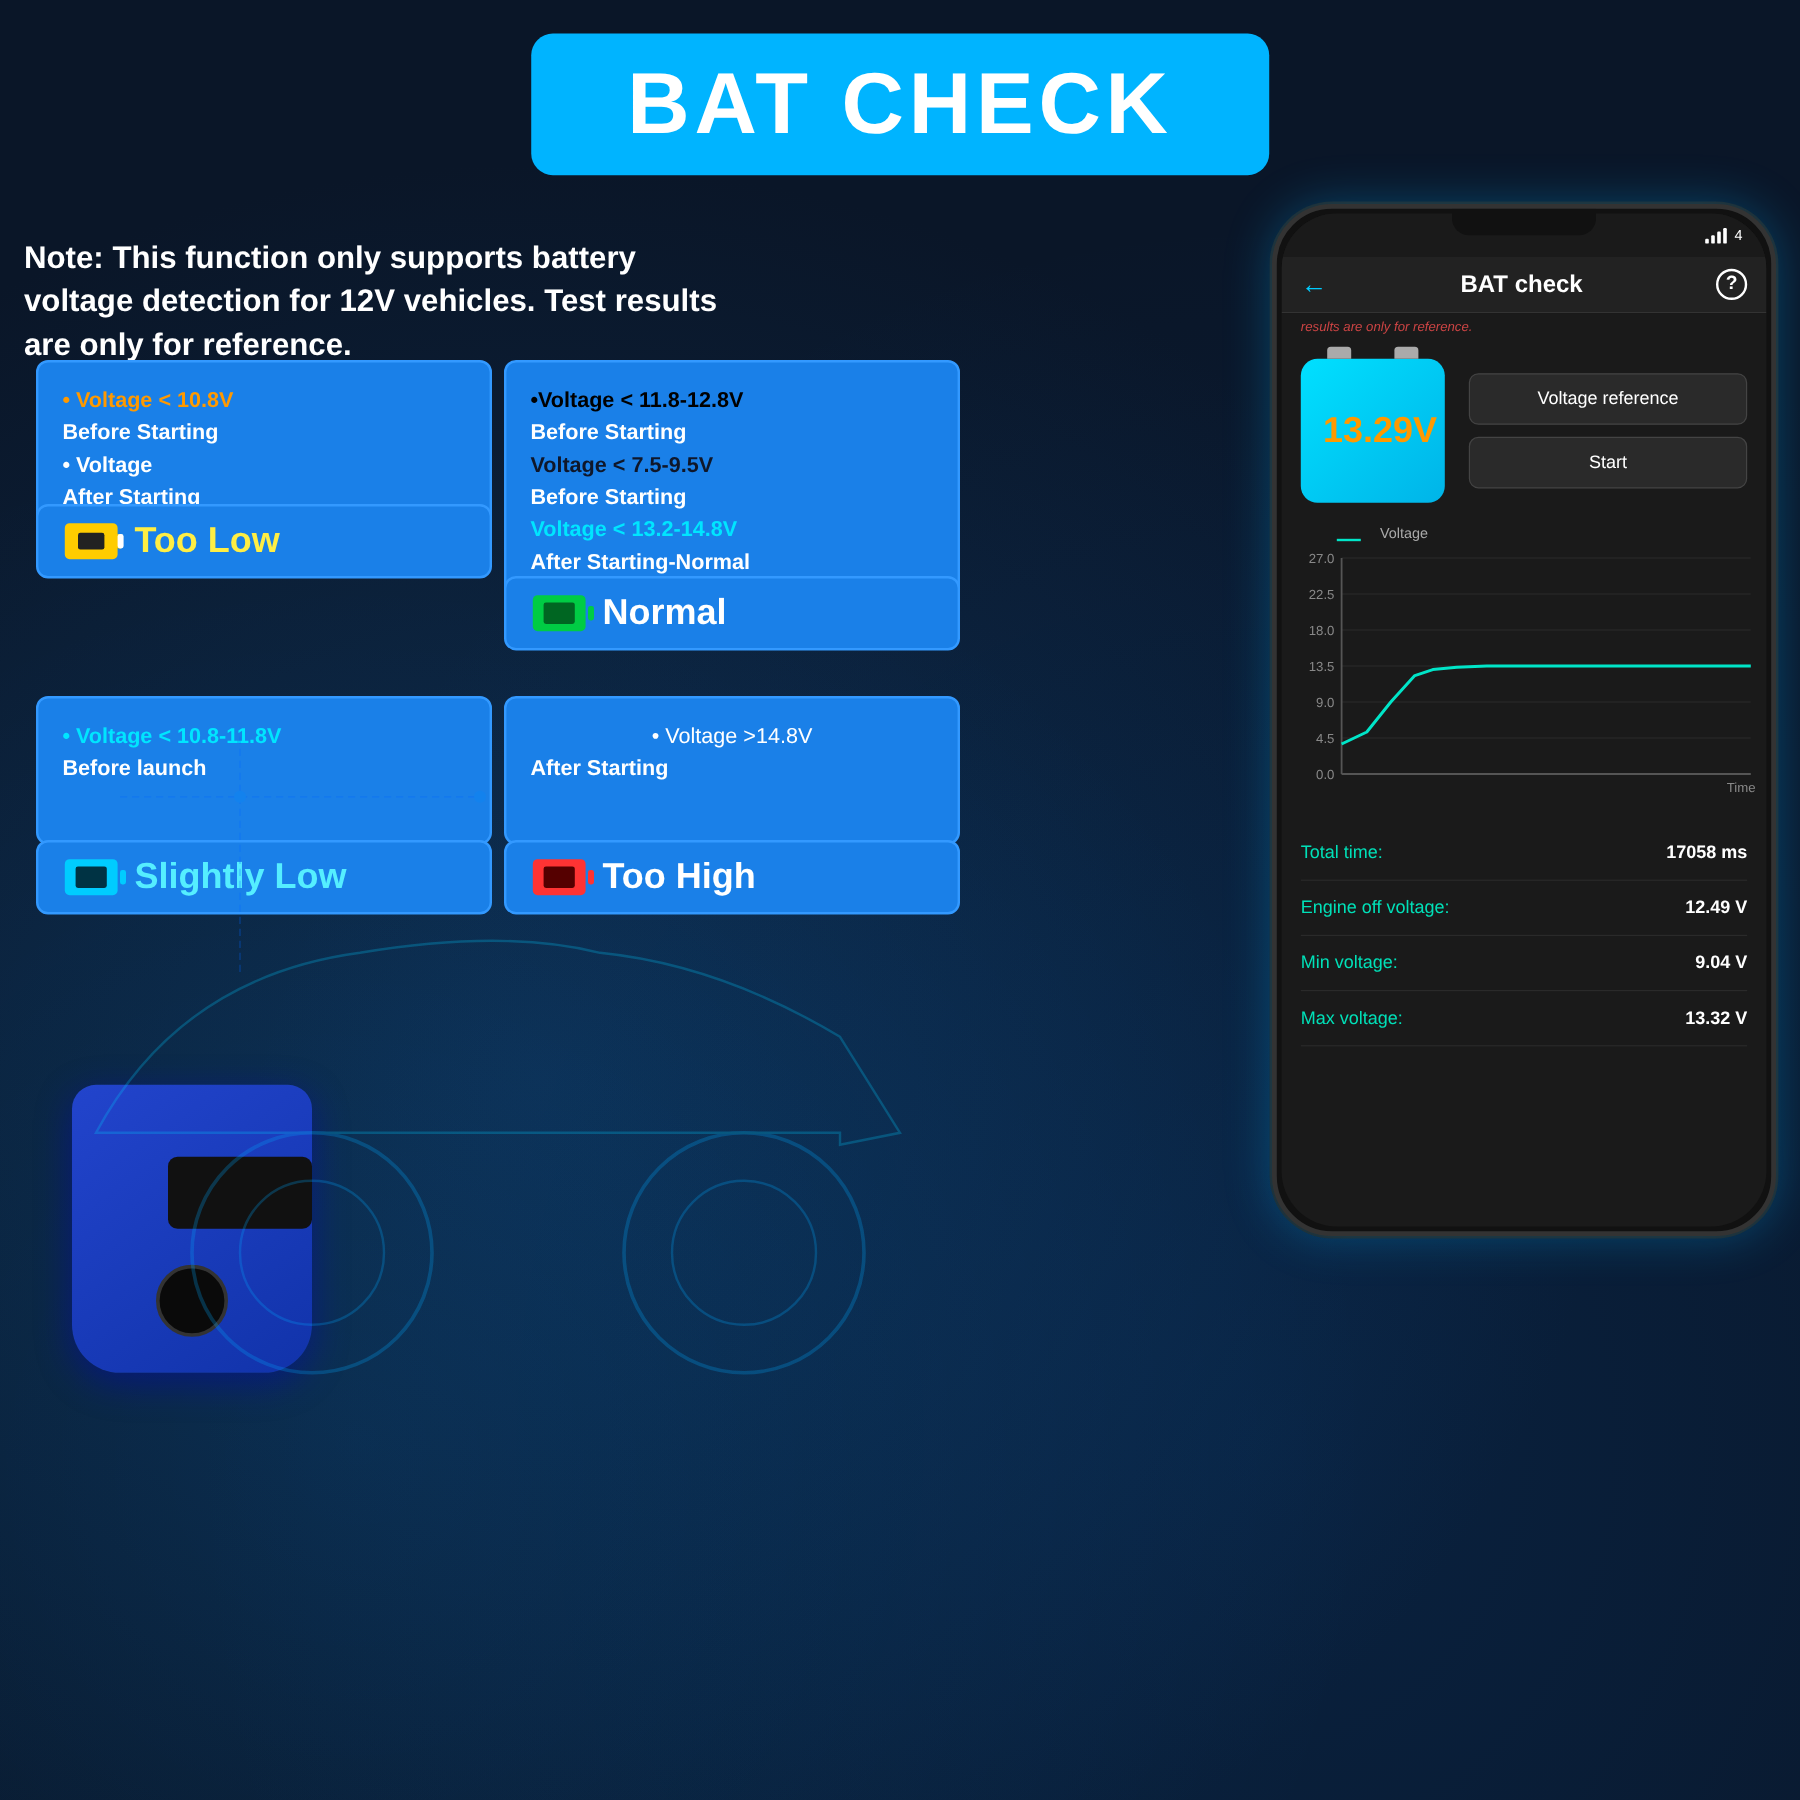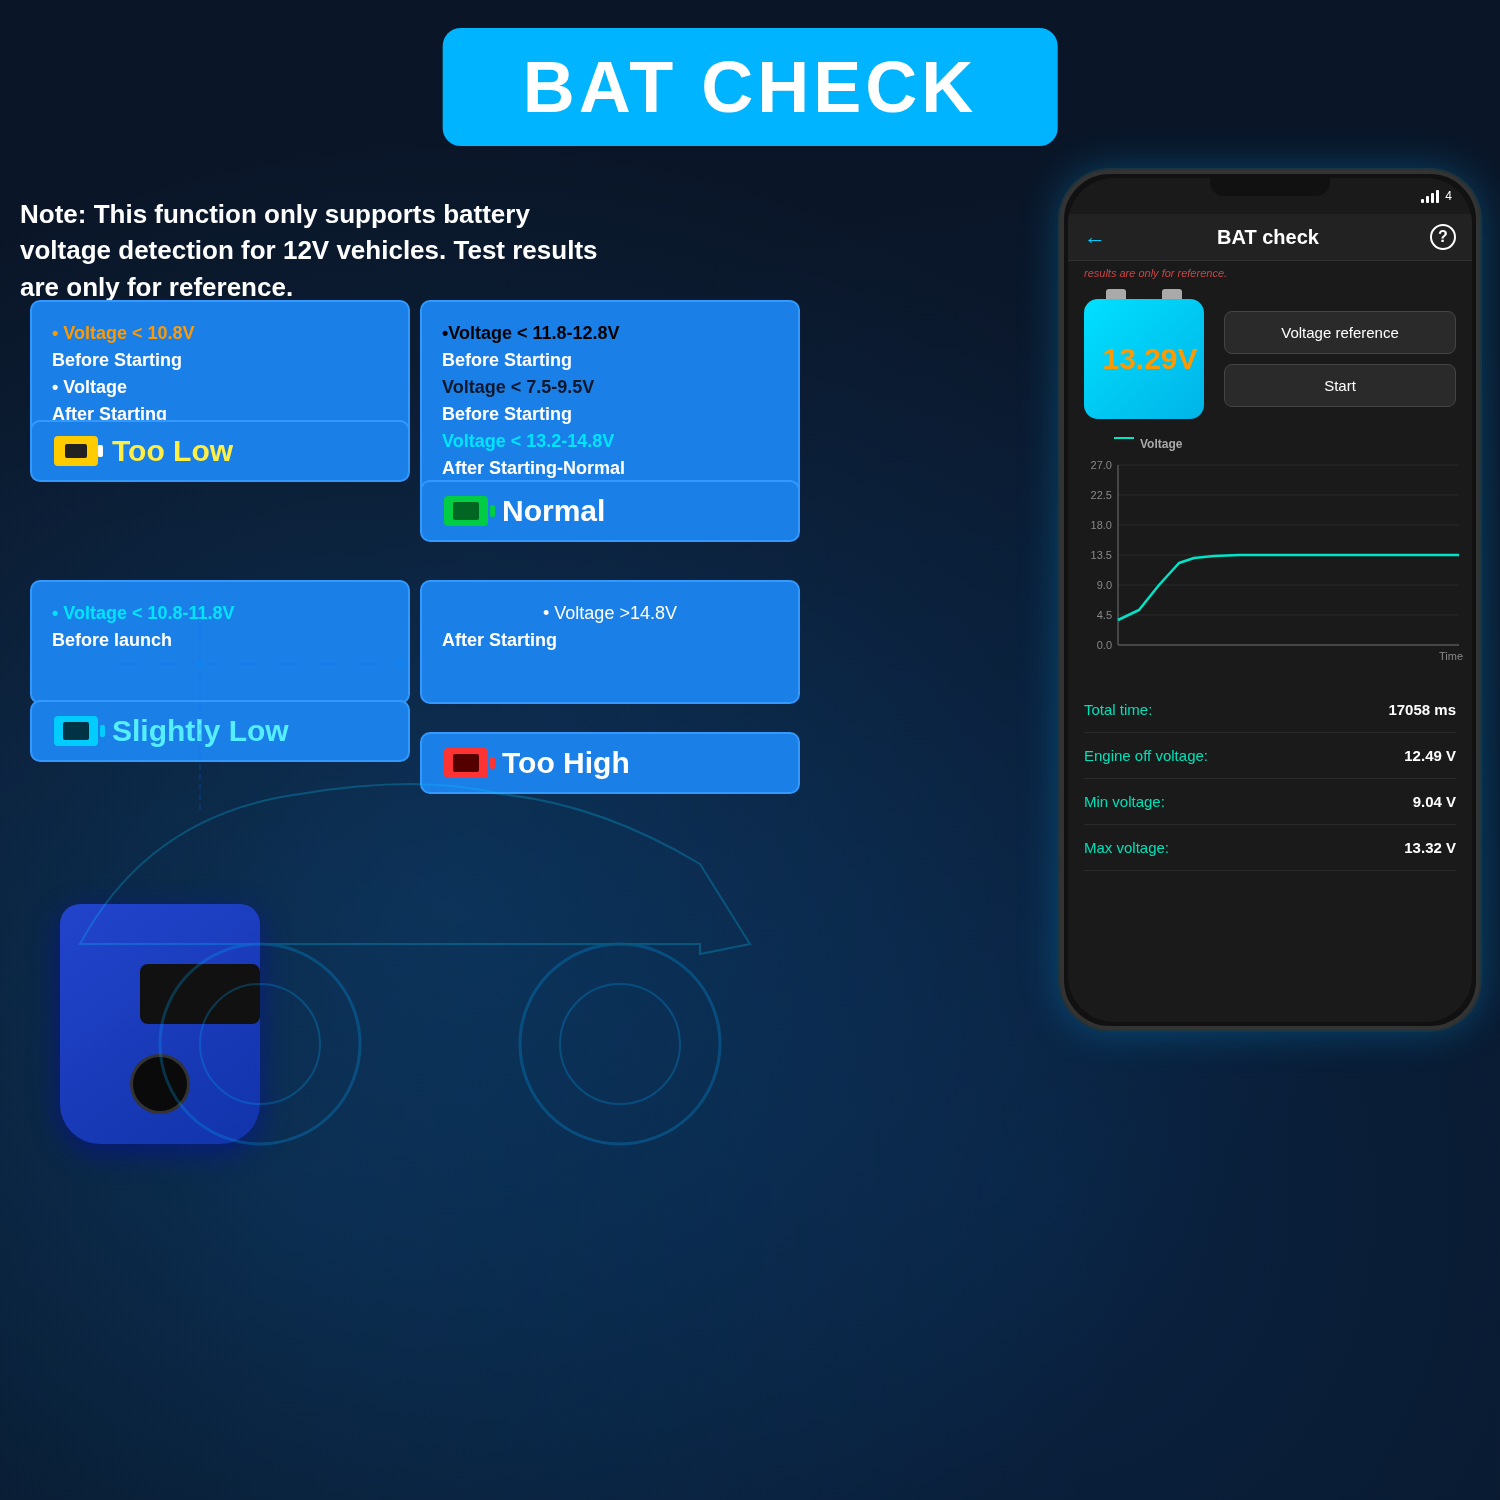--- a/index.html
+++ b/index.html
@@ -310,25 +310,24 @@
     }
 
     
     .chart-area {
       padding: 0 16px;
       margin-top: 4px;
     }
 
     .chart-legend {
       display: flex;
-      align-items: flex-start;
-      gap: 6px;
+      align-items: flex-end;
+      gap: 16px;
       margin-bottom: 4px;
       margin-left: 30px;
-      font-weight: bold;
     }
 
     .chart-legend-line {
       width: 20px;
       height: 2px;
       background: #00e5c8;
     }
 
     .chart-legend-label {
       font-size: 12px;
@@ -458,21 +457,21 @@
     <span class="label" style="color:#55eeff; font-size:30px; font-weight:900;">Slightly Low</span>
   </div>
 
   <div class="info-box" style="top:580px; left:420px; width:380px;">
     <p style="color:#ffffff; font-weight:400;text-align:center;">• Voltage &gt;14.8V</p>
     <p>  After Starting</p>
     <br>
     <p style="color:transparent; font-size:8px;">space</p>
   </div>
 
-  <div class="status-box battery-red" style="top:732px; left:420px; width:380px;">
+  <div class="status-box battery-red" style="top:700px; left:420px; width:380px;">
     <div style="background:#ff3333; border-radius:4px; width:44px; height:30px; position:relative; flex-shrink:0; display:flex; align-items:center; justify-content:center;">
       <div style="position:absolute; right:-7px; top:50%; transform:translateY(-50%); width:5px; height:12px; background:#ff3333; border-radius:2px;"></div>
       <div style="width:60%; height:60%; background:#550000; border-radius:2px;"></div>
     </div>
     <span class="label" style="color:white; font-size:30px; font-weight:900;">Too High</span>
   </div>
 
   <div class="phone-container">
     <div class="phone-body">
       <div class="phone-notch"></div>

